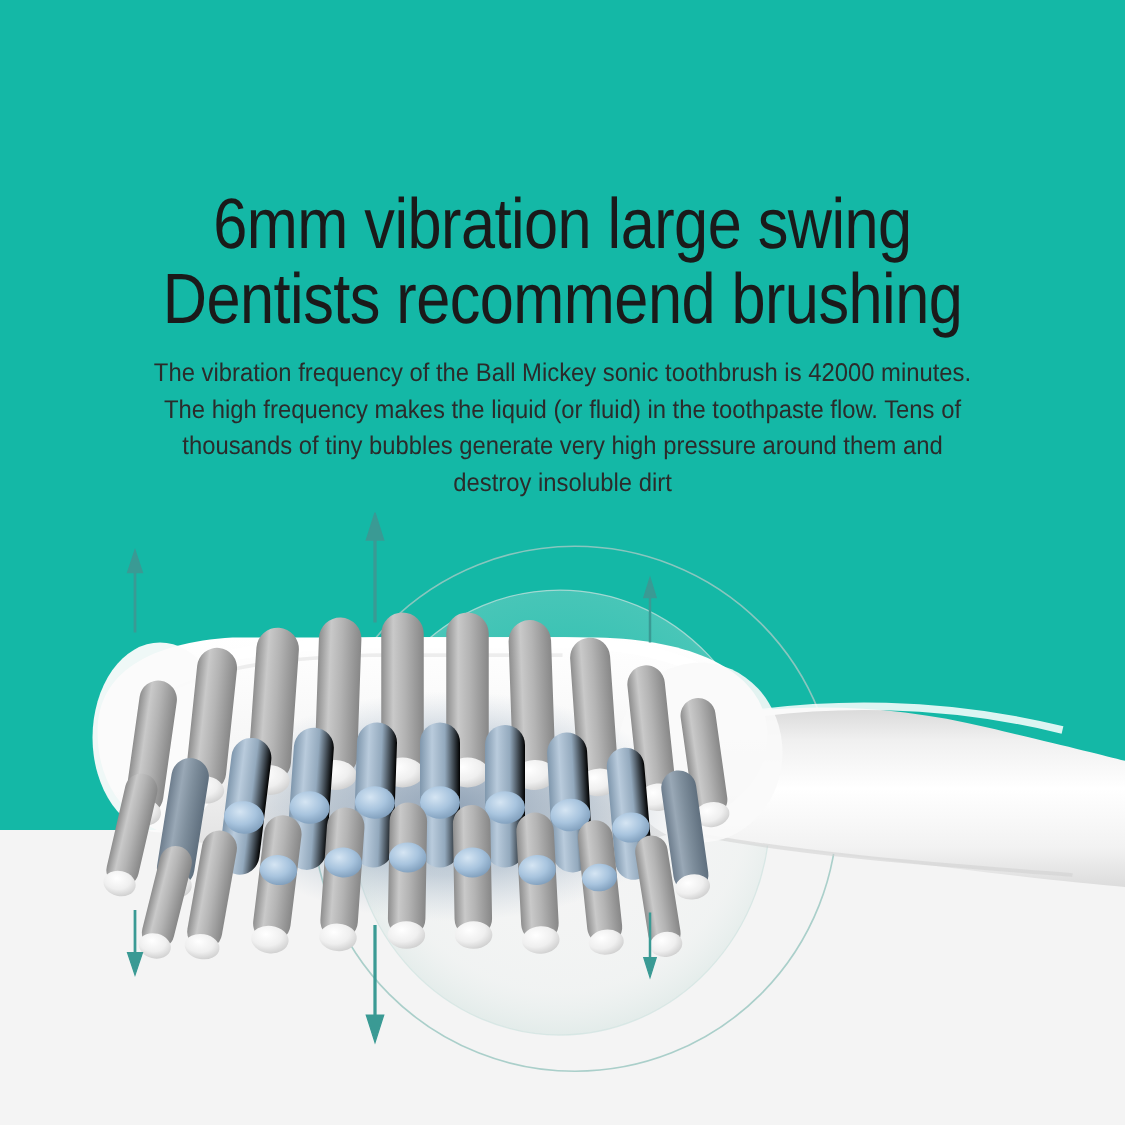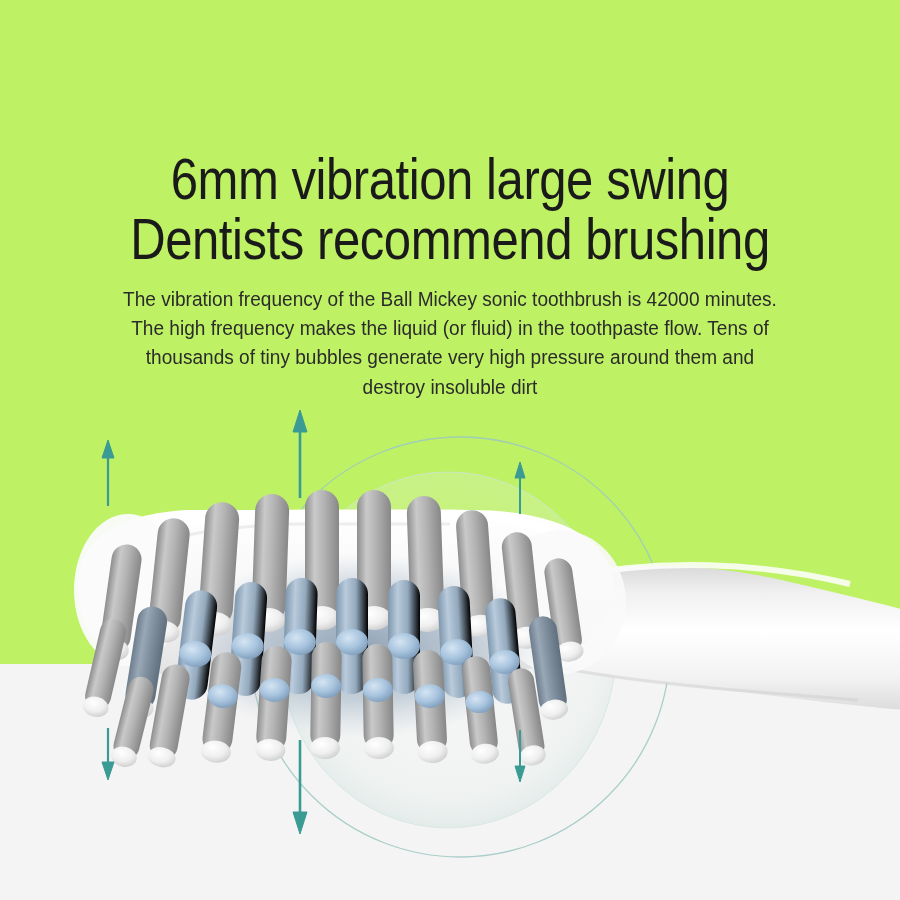--- a/index.html
+++ b/index.html
@@ -8,21 +8,21 @@
   html, body {
     width:900px; height:900px;
     background:#f4f4f4;
     font-family:"Liberation Sans", sans-serif;
     overflow:hidden;
   }
 
   .page {
     position:relative;
     width:900px; height:664px;
-    background:#bef264;
+    background:#14b8a6;
   }
 
   
   .text-block {
     position:absolute;
     top:150px; left:0; width:900px;
     text-align:center;
   }
 
   .headline {

